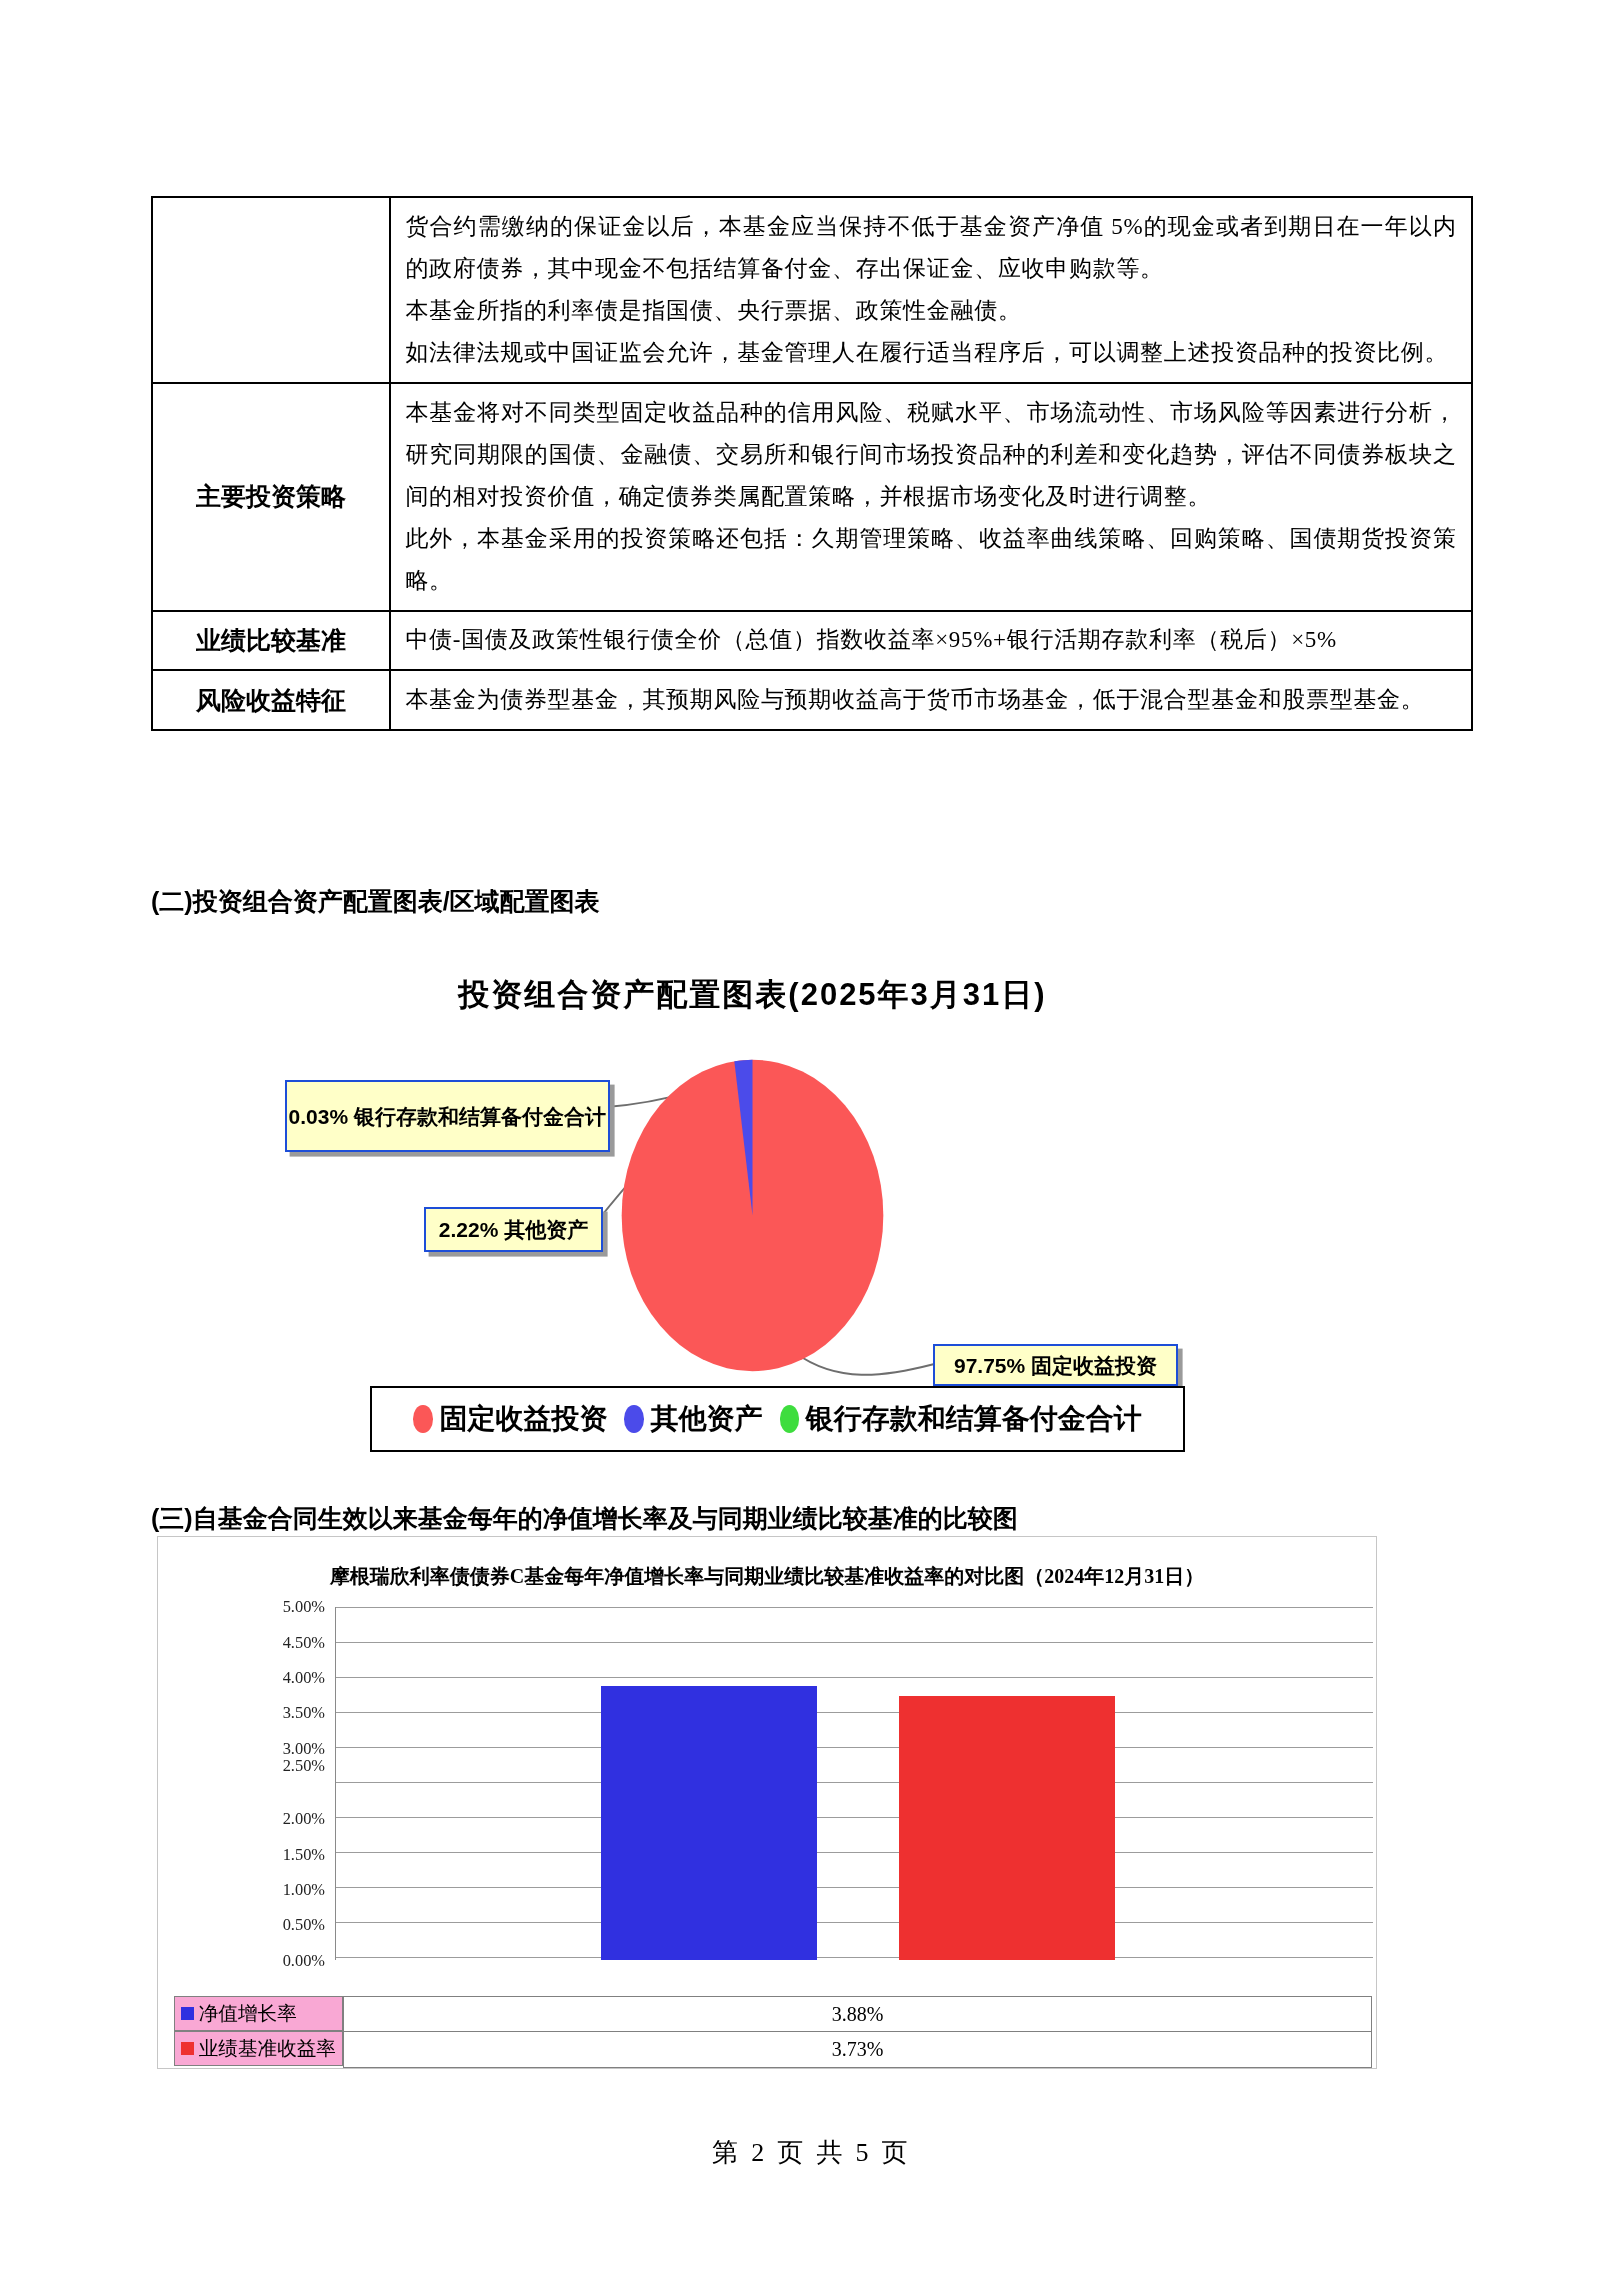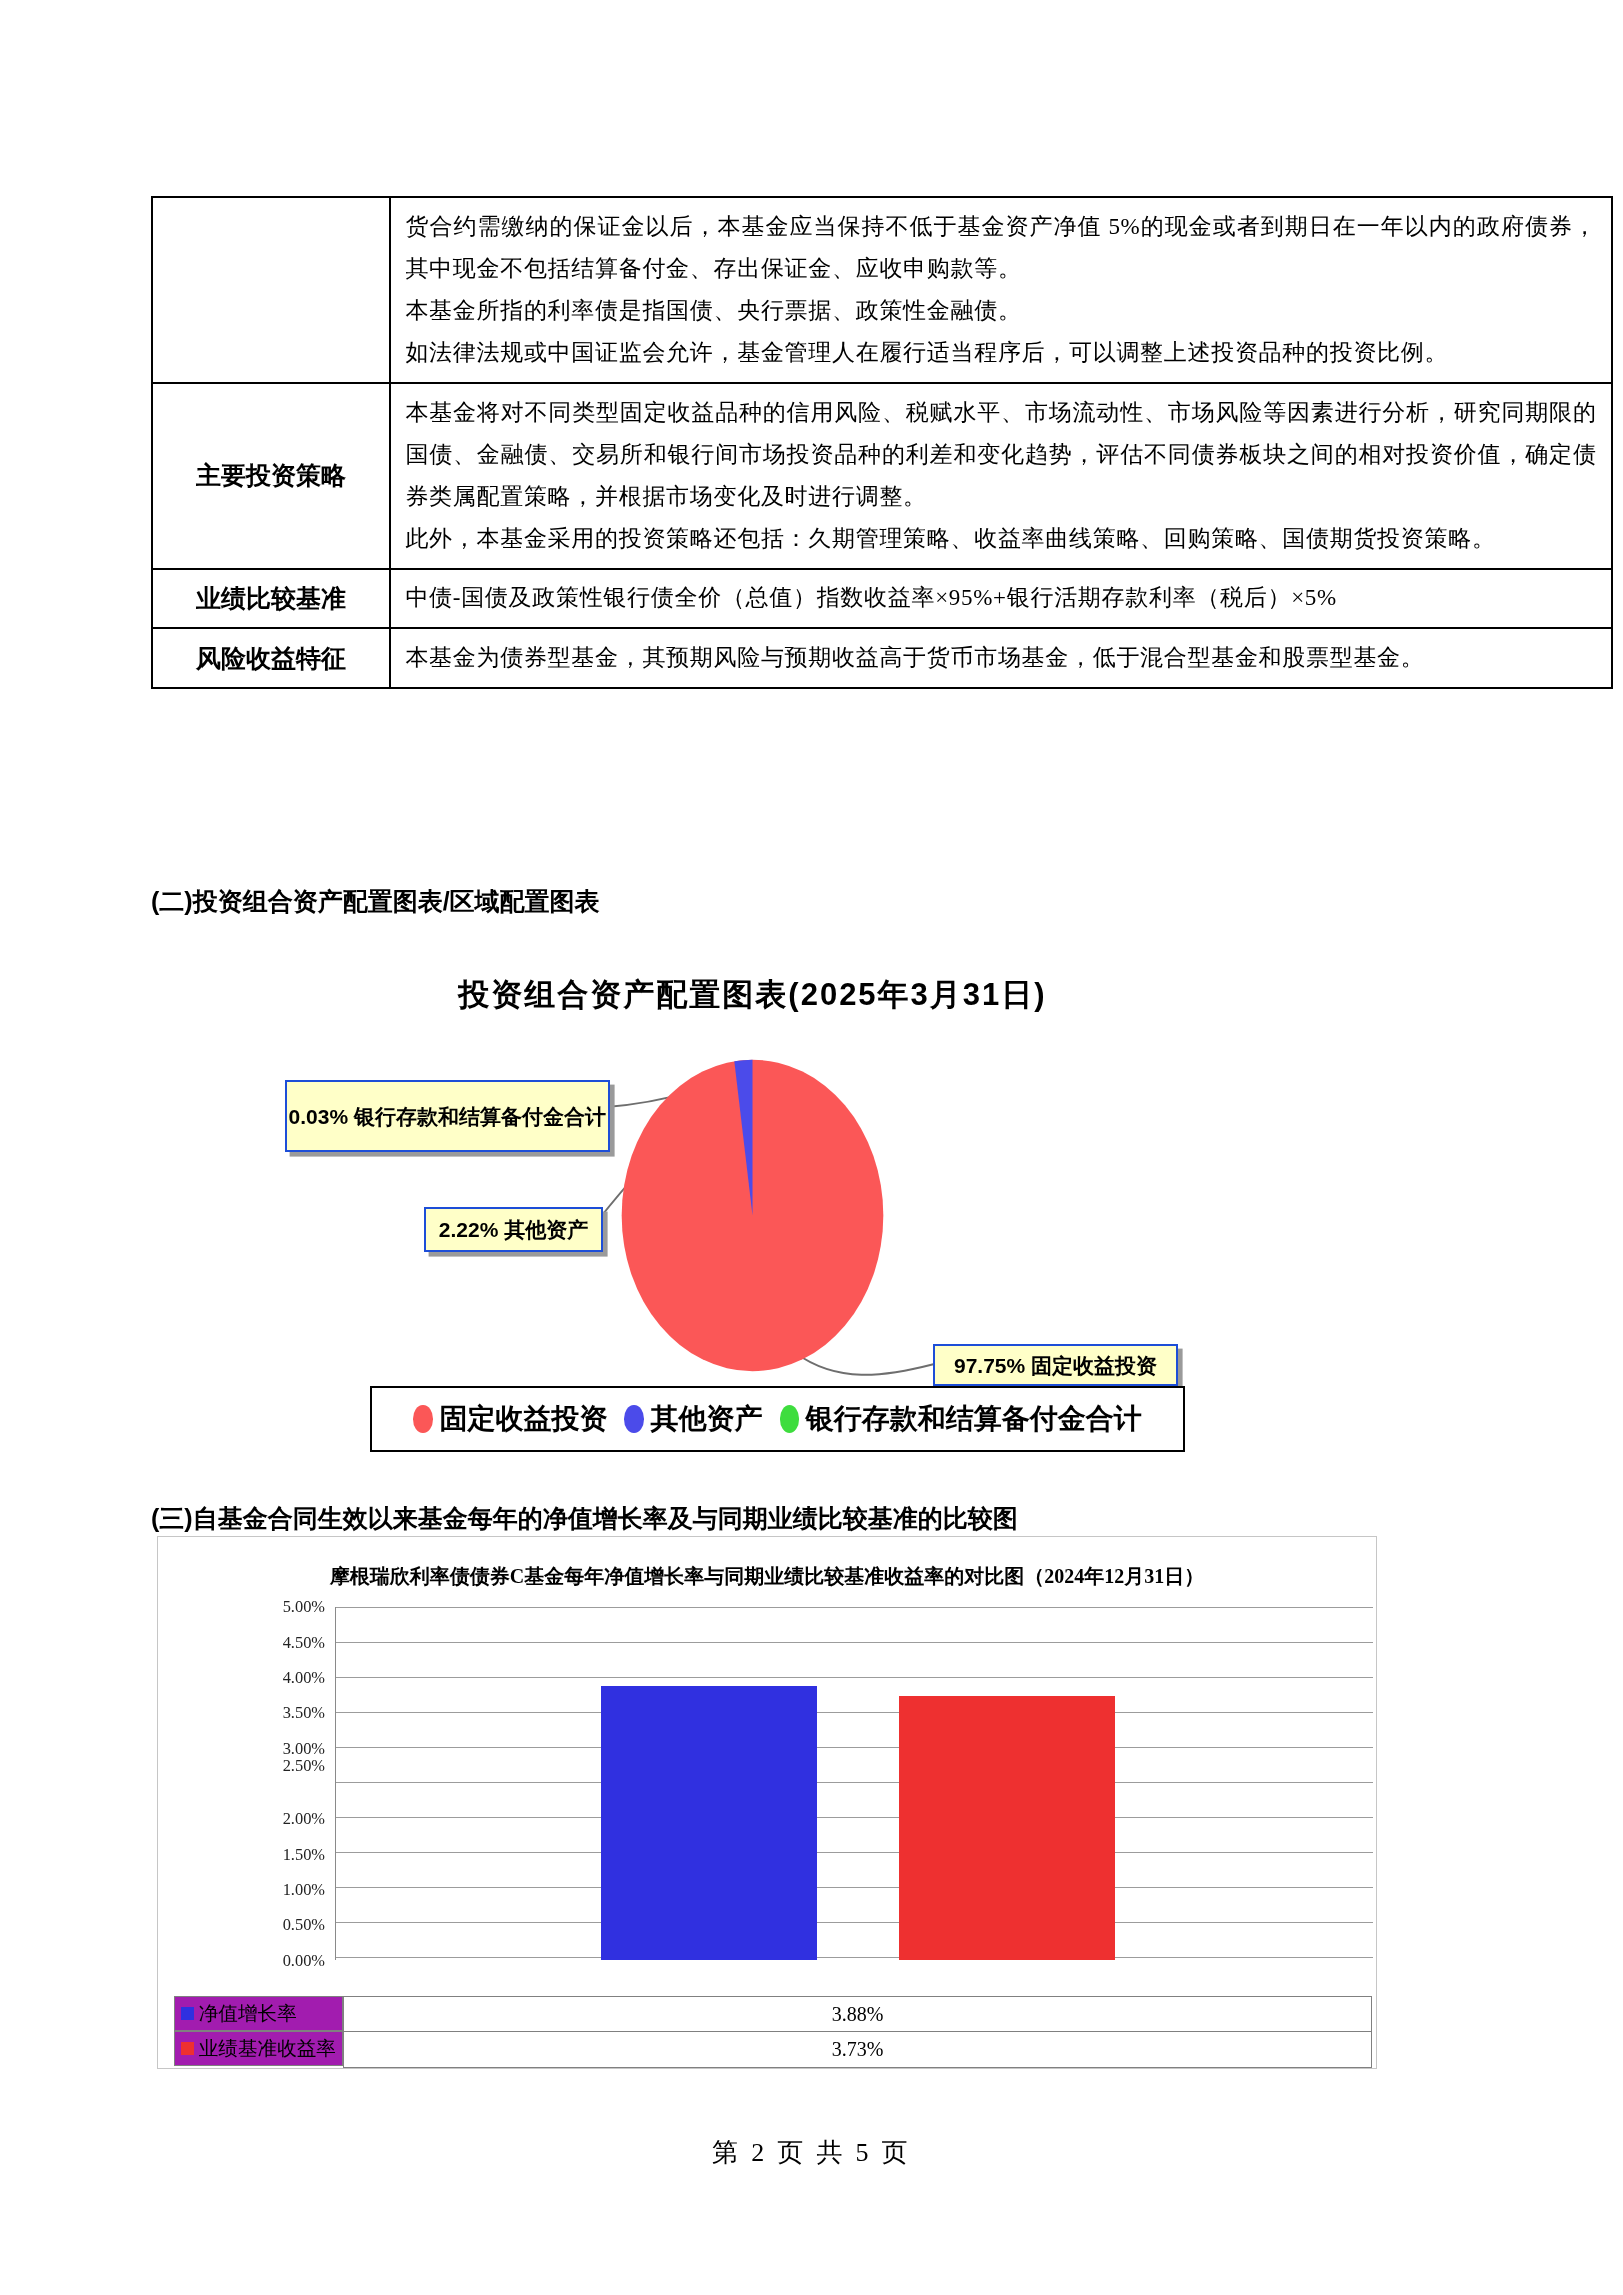--- a/index.html
+++ b/index.html
@@ -1,20 +1,20 @@
 <!DOCTYPE html>
 <html style="font-size:10.5px"><head>
 <meta charset="utf-8">
 <style>
   html,body{margin:0;padding:0;background:#ffffff;}
   .page{position:relative;width:1623px;height:2295px;background:#ffffff;overflow:hidden;
         font-family:"Liberation Serif","DejaVu Serif",serif;color:#000;}
 
   
-  .info-table{position:absolute;left:151px;top:196px;width:1462px;border-collapse:collapse;}
+  .info-table{position:absolute;left:151px;top:196px;width:1322px;border-collapse:collapse;}
   .info-table td{border:2px solid #000;vertical-align:middle;background:#fff;}
   .info-table td.lbl{width:234px;text-align:center;
         font-family:"Liberation Sans","DejaVu Sans",sans-serif;font-weight:bold;font-size:25px;}
   .info-table td.cnt{padding:7.9px 14.4px;}
   .info-table p{margin:0;font-size:23px;line-height:42px;text-align:justify;letter-spacing:0.7px;}
 
   
   .sec-h{position:absolute;left:151px;font-family:"Liberation Sans","DejaVu Sans",sans-serif;
          font-weight:bold;font-size:25px;}
 
@@ -45,21 +45,21 @@
          background:repeating-linear-gradient(to bottom,#9c9c9c 0,#9c9c9c 1.3px,transparent 1.3px,transparent 35px);}
   .ytick{position:absolute;left:39px;width:128px;text-align:right;font-size:16.4px;color:#222;}
   .bar{position:absolute;bottom:0;width:216px;}
   .bar-blue{left:265px;}
   .bar-red{left:563px;}
   .xcell{position:absolute;border:1.3px solid #808080;background:#fff;display:flex;
          align-items:center;justify-content:center;font-size:20px;}
   .cat-row{left:185px;top:423px;width:1027px;height:35px;margin-top:46px;}
   .val-1{left:185px;top:459px;width:1027px;height:35px;}
   .val-2{left:185px;top:494px;width:1027px;height:35px;}
-  .leg-box{position:absolute;left:16.4px;width:169px;height:35px;border:1.3px solid #808080;background:#a21caf;
+  .leg-box{position:absolute;left:16.4px;width:169px;height:35px;border:1.3px solid #808080;background:#f9a8d4;
          display:flex;align-items:center;padding-left:5.2px;gap:5.2px;font-size:19.6px;box-sizing:border-box;}
   .leg-1{top:459px;} .leg-2{top:494px;}
   .sq{width:13px;height:13px;flex:0 0 auto;}
 
   
   .footer{position:absolute;top:2135px;left:0;width:100%;text-align:center;
           font-size:26px;letter-spacing:3.3px;}
 </style>
 </head>
 <body>

